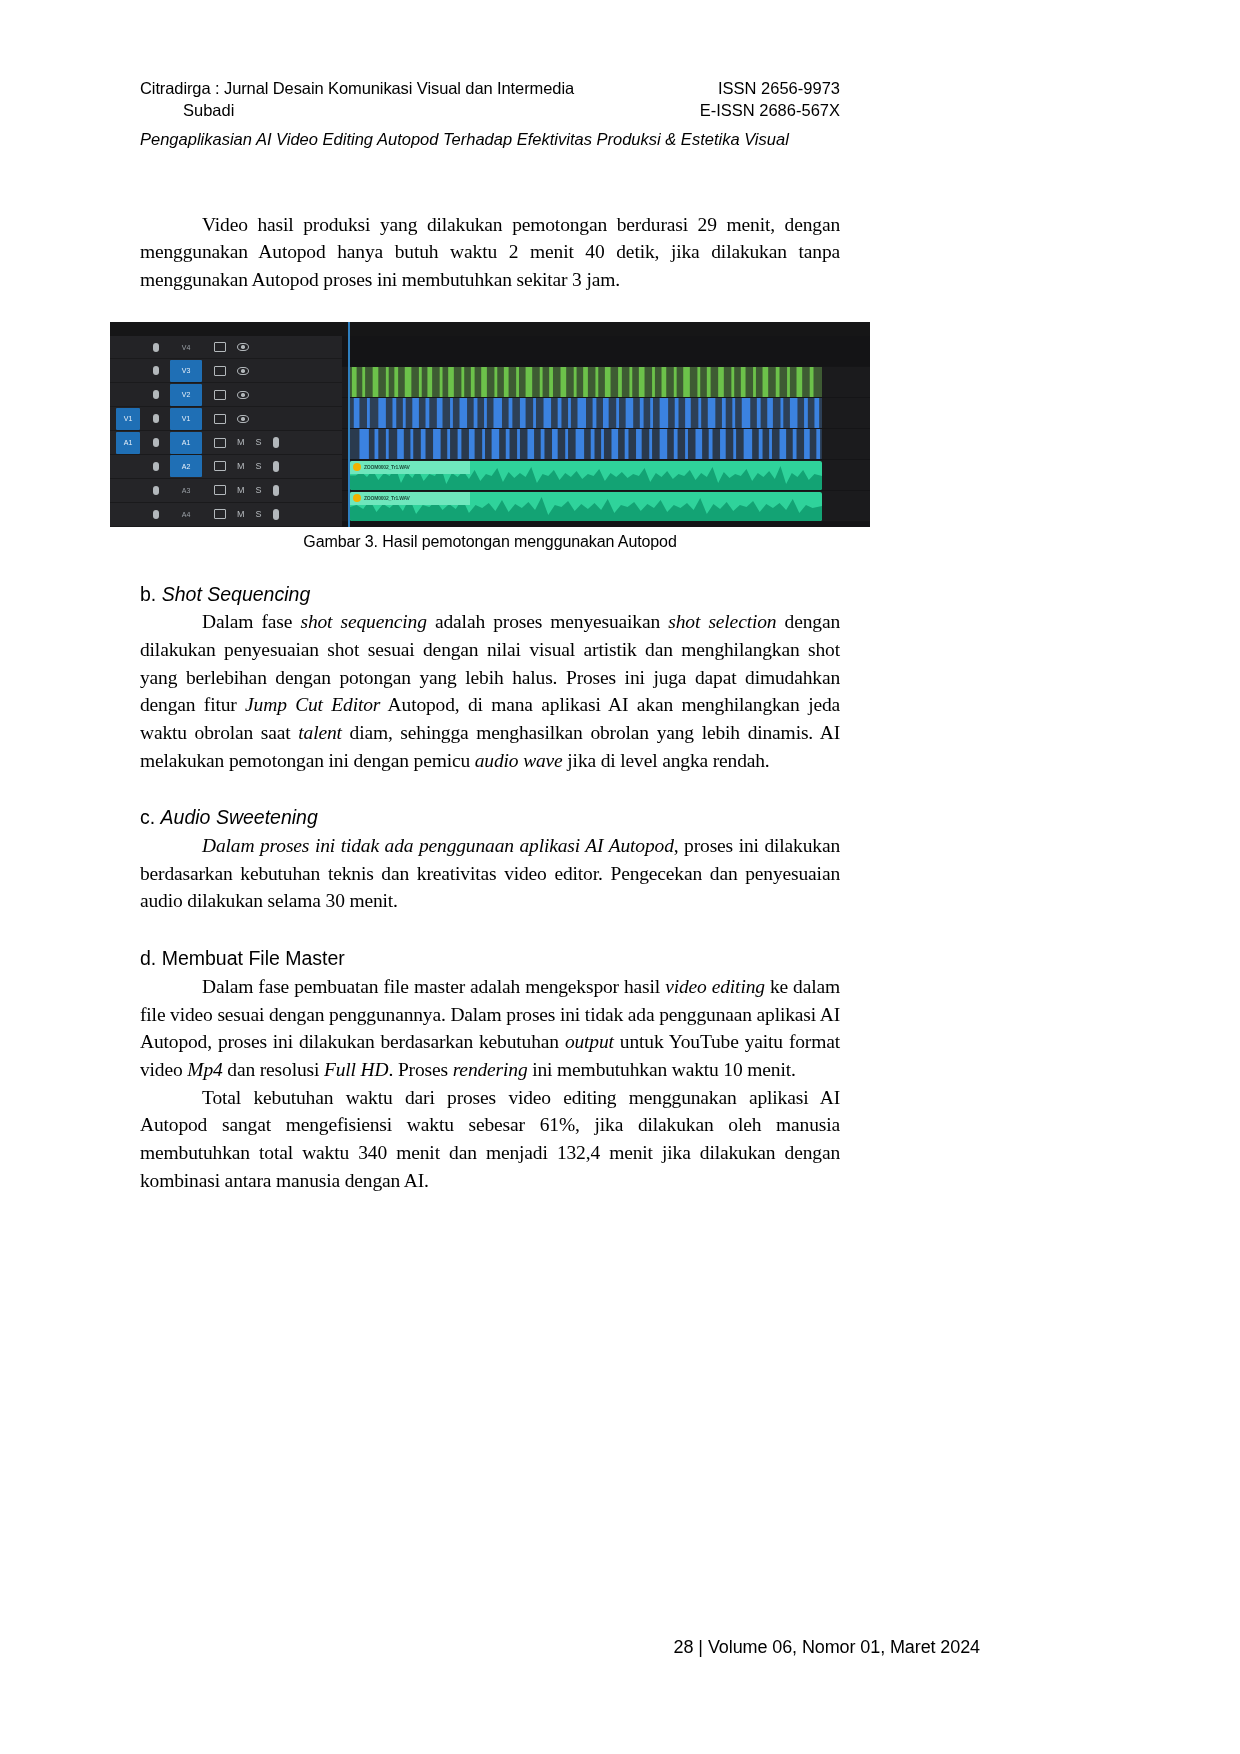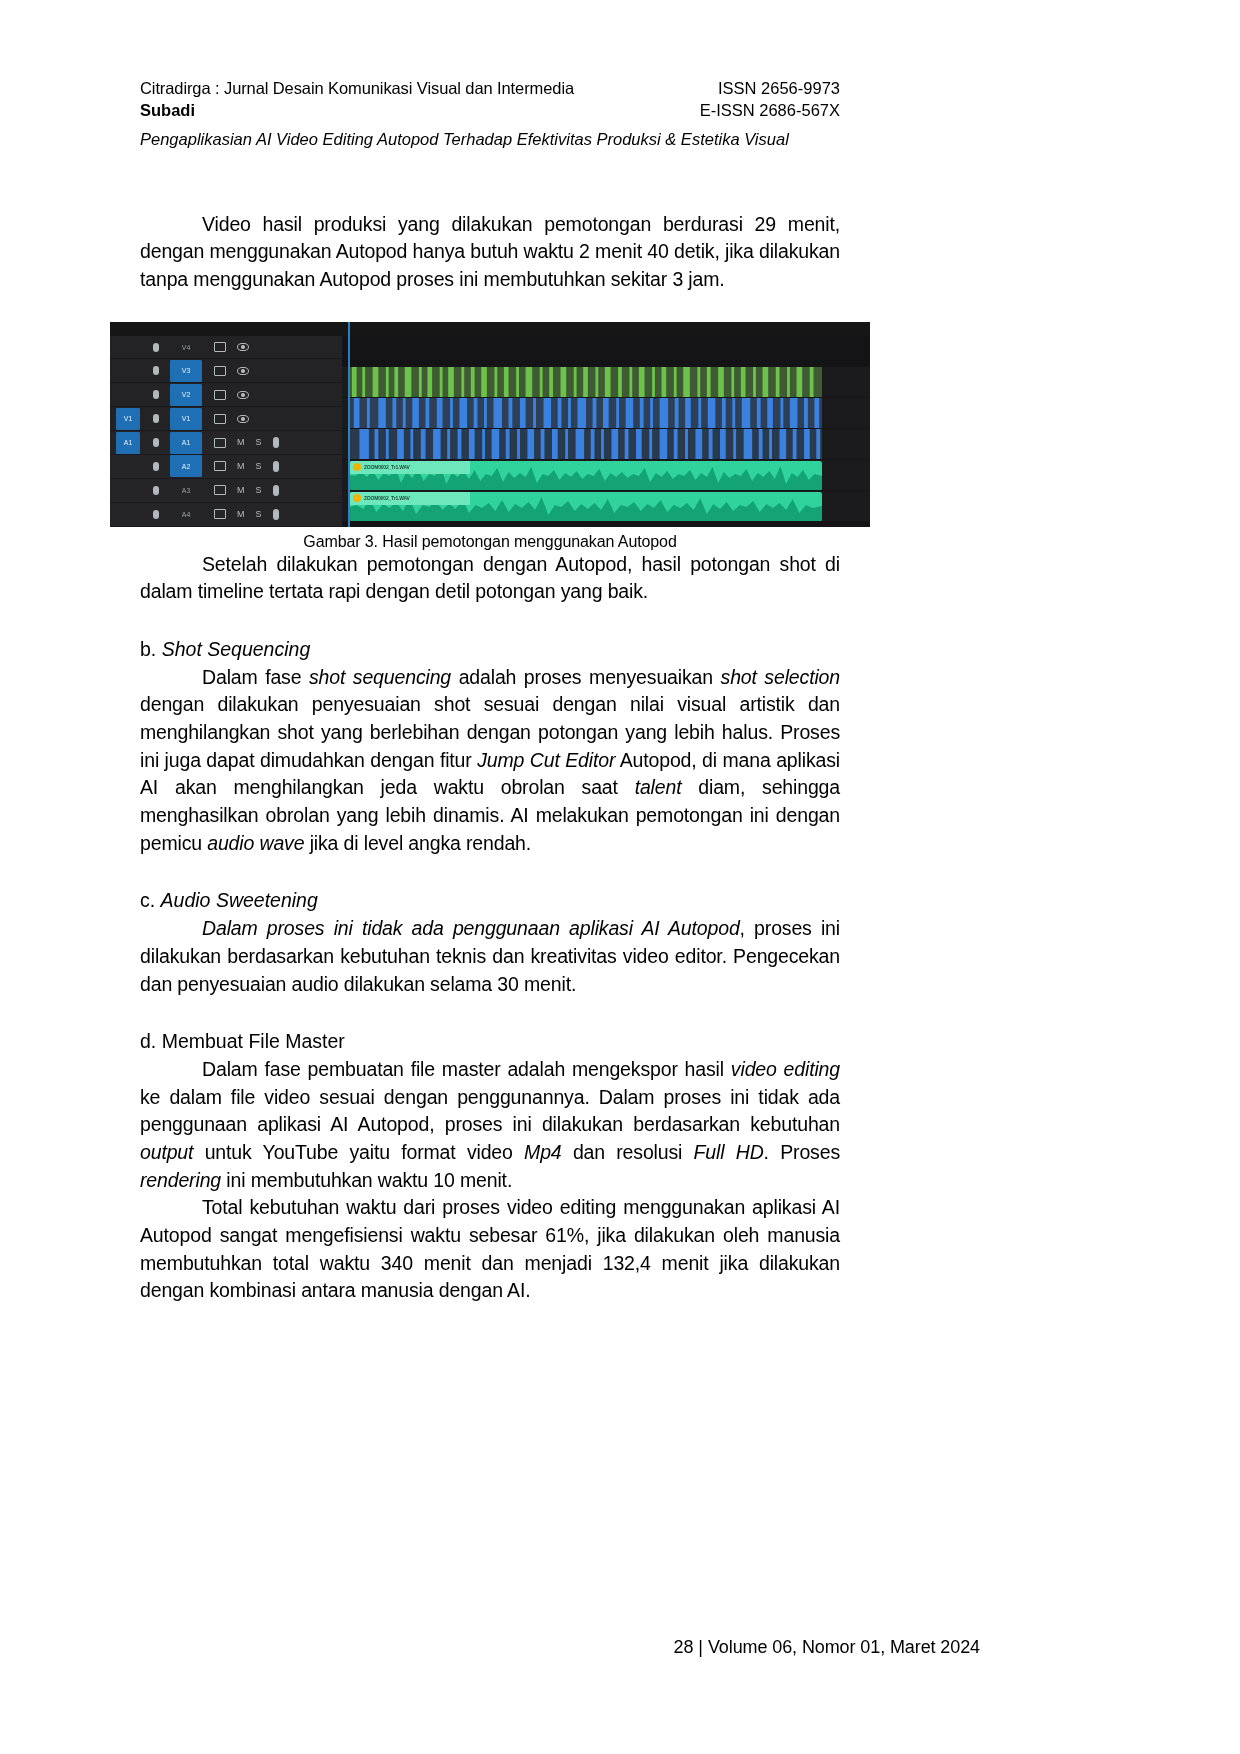--- a/index.html
+++ b/index.html
@@ -37,39 +37,41 @@
   .rh-left {
     font-size: 16.5px;
     letter-spacing: -0.1px;
   }
   .rh-right {
     font-size: 16.5px;
     white-space: nowrap;
   }
   .rh-author {
     font-size: 16.5px;
-    font-weight: bold;
+    font-weight: normal;
+    margin-left: 43px;
   }
   .rh-title {
     font-size: 16.5px;
     font-style: italic;
     margin-top: 8px;
   }
 
   
   .body-block {
     margin-top: 62px;
   }
   p.para {
     margin: 0;
     font-size: 19.5px;
     line-height: 1.42;
     text-align: justify;
     text-justify: inter-word;
     letter-spacing: -0.15px;
+    font-family: Liberation Serif, serif;
   }
   p.indent {
     text-indent: 62px;
   }
   .gap-lg { height: 30px; }
 
   .sec-head {
     margin: 0;
     font-size: 19.5px;
     line-height: 1.42;
@@ -608,21 +610,20 @@
           </div>
 
           <div class="trk empty"></div>
 
         </div>
       </div>
 
       <div class="fig-caption">Gambar 3. Hasil pemotongan menggunakan Autopod</div>
     </div>
 
-    <p class="para indent">Setelah dilakukan pemotongan dengan Autopod, hasil potongan shot di dalam timeline tertata rapi dengan detil potongan yang baik.</p>
 
     <div class="gap-lg"></div>
 
     <p class="sec-head"><span>b.</span> <span class="ital">Shot Sequencing</span></p>
 
     <p class="para indent"><span>Dalam fase </span><span class="ital">shot sequencing</span><span> adalah proses menyesuaikan </span><span class="ital">shot selection</span><span> dengan dilakukan penyesuaian shot sesuai dengan nilai visual artistik dan menghilangkan shot yang berlebihan dengan potongan yang lebih halus. Proses ini juga dapat dimudahkan dengan fitur </span><span class="ital">Jump Cut Editor</span><span> Autopod, di mana aplikasi AI akan menghilangkan jeda waktu obrolan saat </span><span class="ital">talent</span><span> diam, sehingga menghasilkan obrolan yang lebih dinamis. AI melakukan pemotongan ini dengan pemicu </span><span class="ital">audio wave</span><span> jika di level angka rendah.</span></p>
 
 
 
     <div class="gap-lg"></div>

